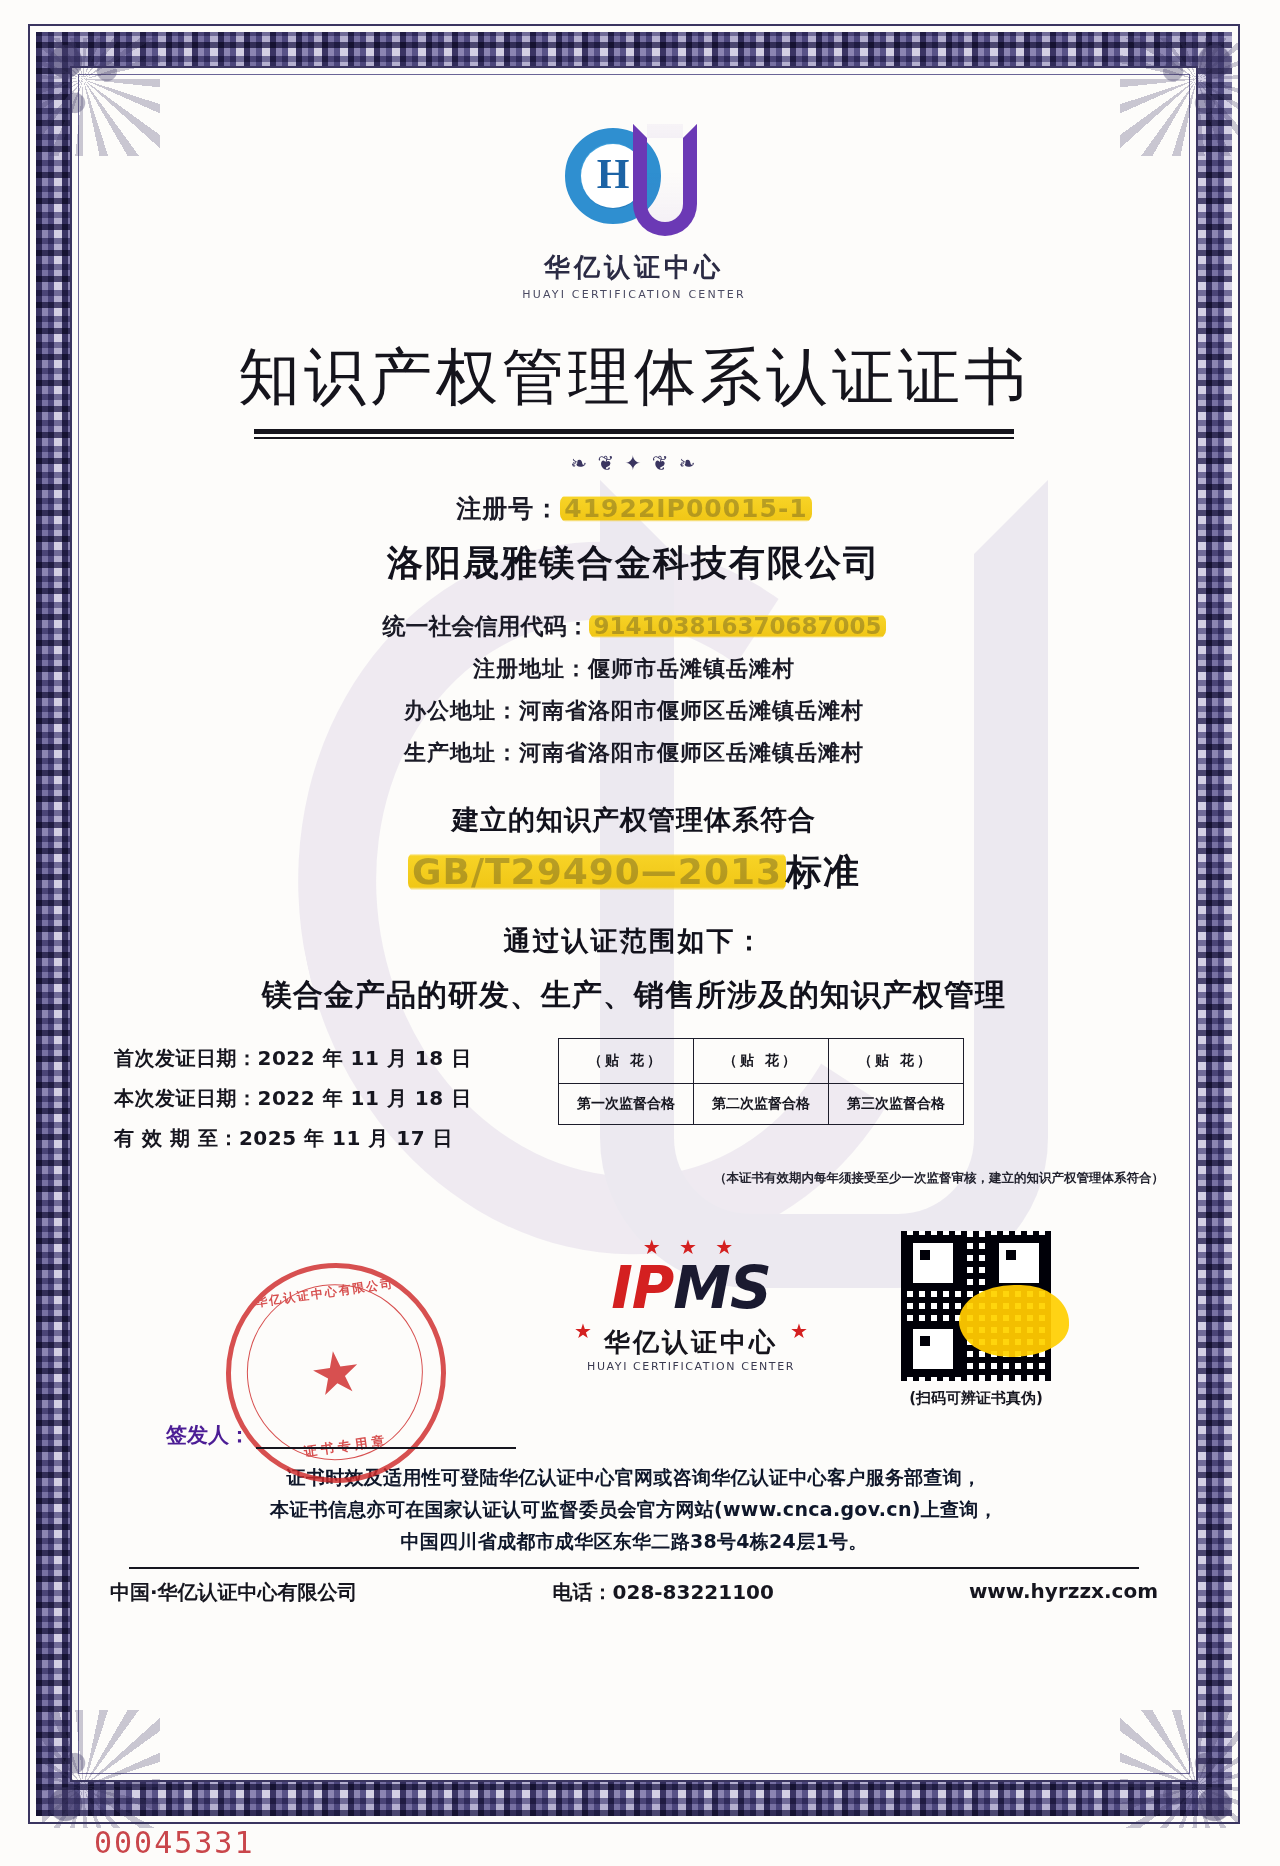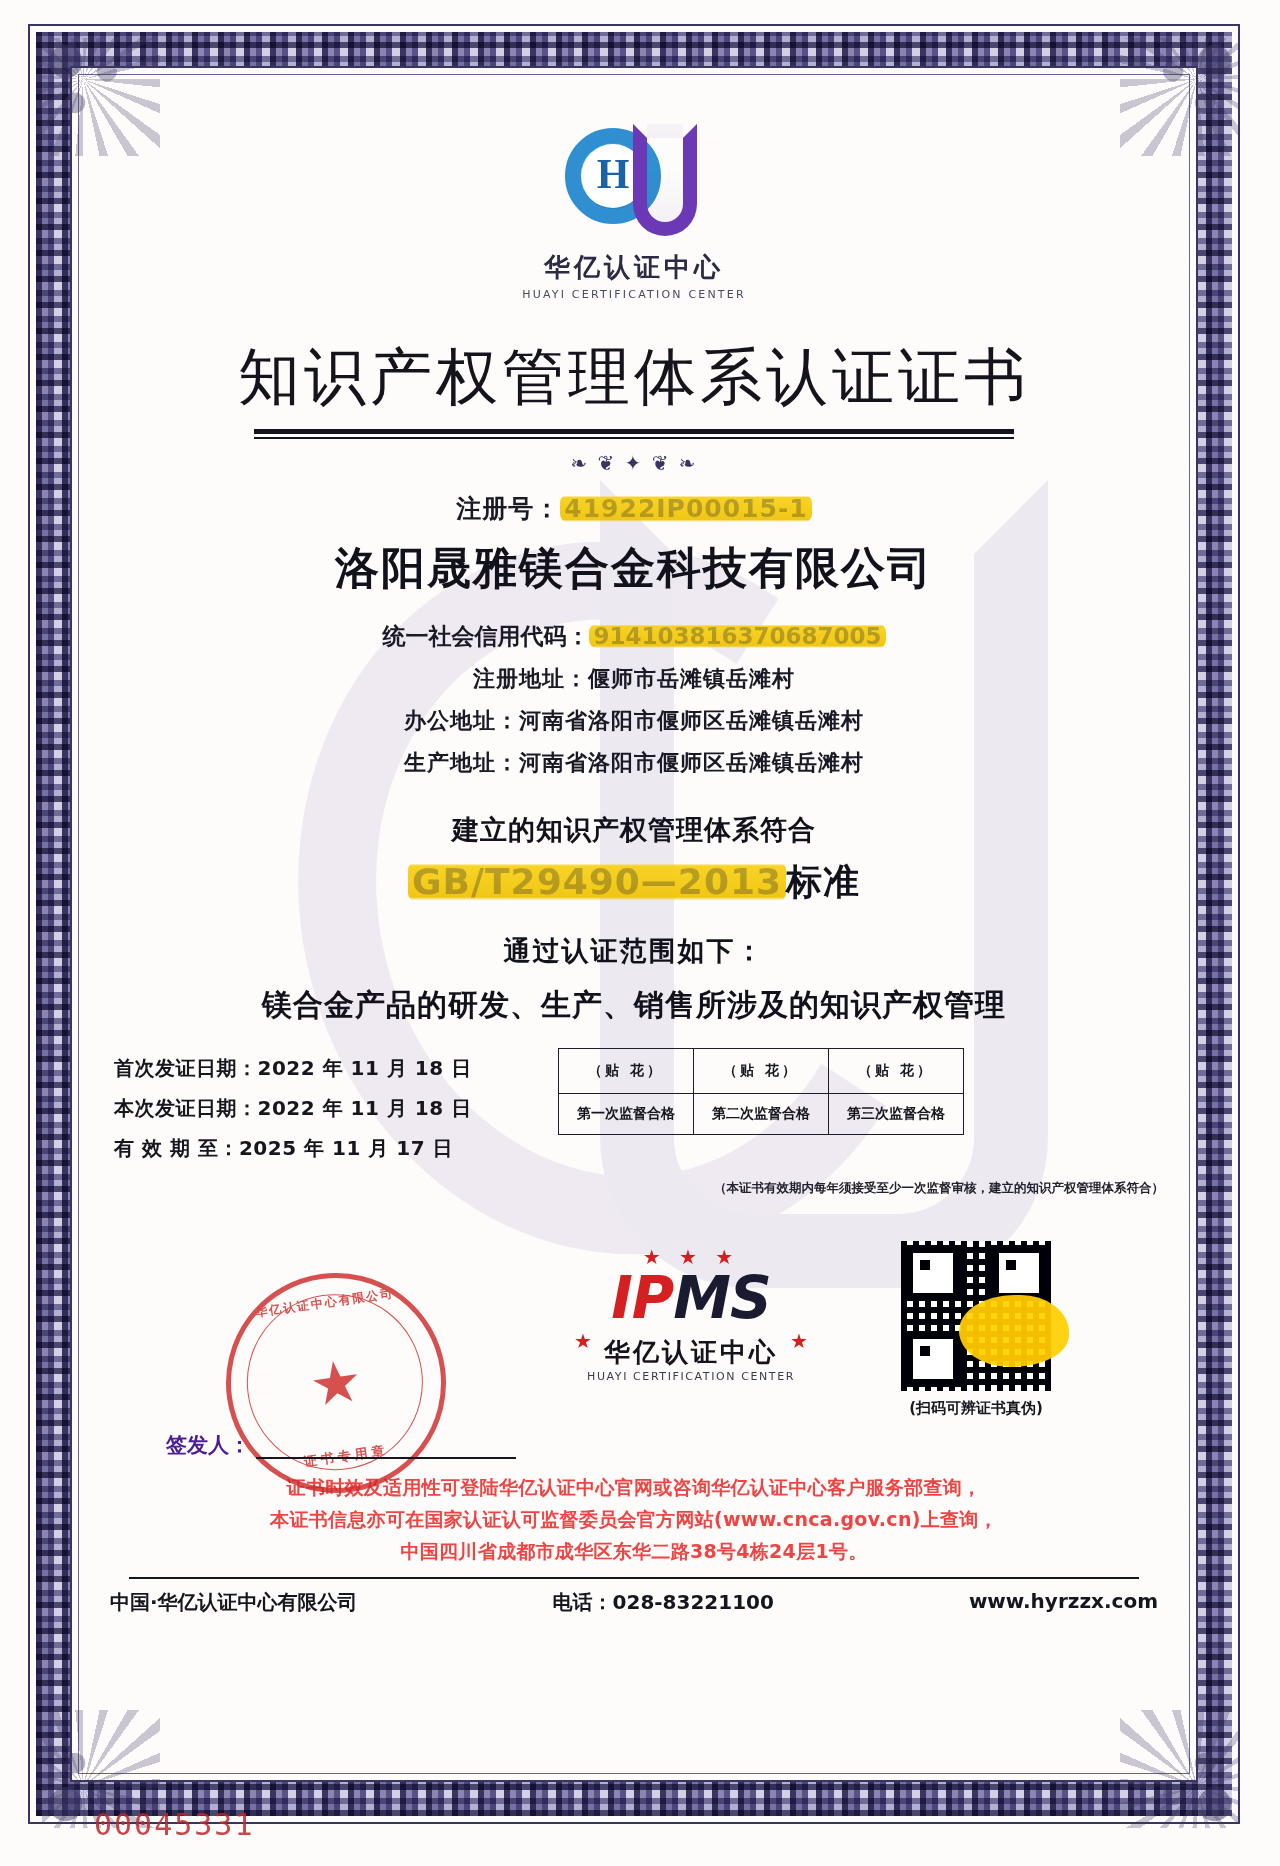--- a/index.html
+++ b/index.html
@@ -236,21 +236,21 @@
 
   .reg-line {
     margin-top: 16px;
     font-size: 25px;
     font-weight: bold;
     color: #1a1a26;
     letter-spacing: 1px;
   }
   .company {
     margin-top: 14px;
-    font-size: 44px;
+    font-size: 36px;
     font-weight: bold;
     color: #12121c;
     letter-spacing: 2px;
   }
   .code-line {
     margin-top: 23px;
     font-size: 23px;
     font-weight: bold;
     color: #1a1a26;
   }
@@ -503,21 +503,21 @@
   }
 
   
   .footer {
     margin-top: 6px;
     text-align: center;
   }
   .footer .line {
     font-size: 19px;
     font-weight: bold;
-    color: #ef4444;
+    color: #0f172a;
     line-height: 32px;
     letter-spacing: .3px;
   }
   .footer-rule {
     width: 1010px;
     height: 2px;
     background: #16161f;
     margin: 10px auto 0;
   }
   .footer-bottom {
@@ -525,21 +525,21 @@
     display: flex;
     justify-content: space-between;
     padding: 0 14px;
     font-size: 20px;
     font-weight: bold;
     color: #16161f;
   }
 
   .serial {
     position: absolute;
-    left: 94px; bottom: 24px;
+    left: 94px; bottom: 6px;
     font-size: 30px;
     font-family: "DejaVu Sans Mono", monospace;
     color: #c0272d;
     letter-spacing: 2px;
     opacity: .85;
   }
 </style>
 </head>
 <body>
 

